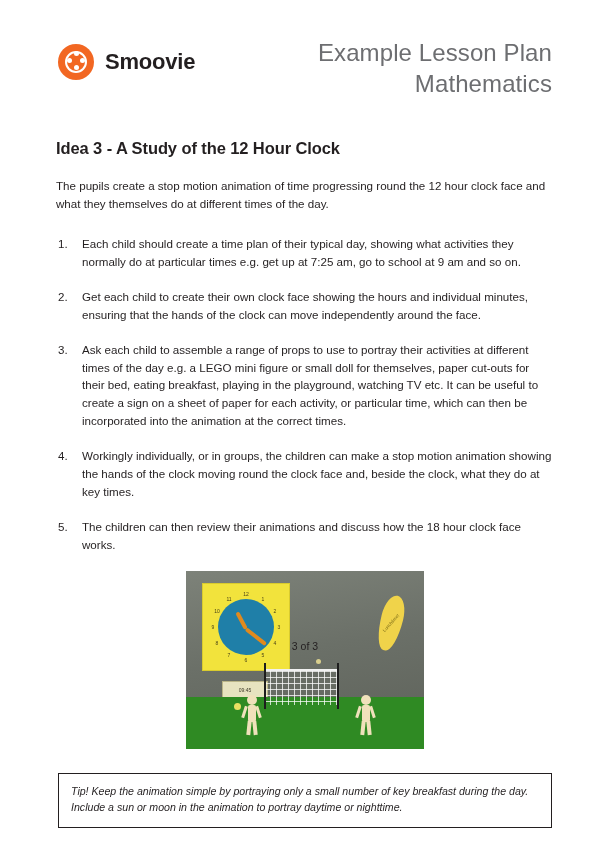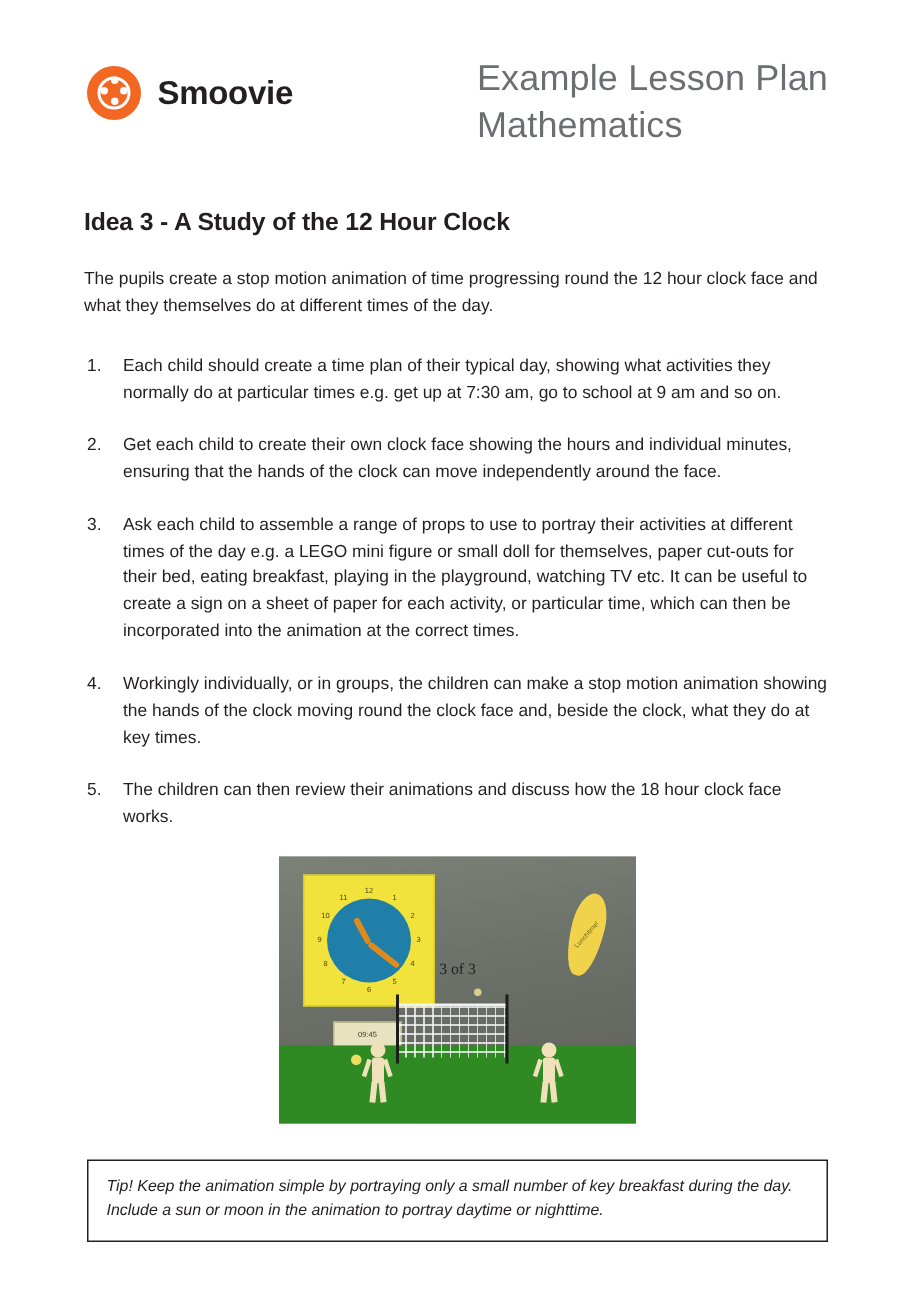--- a/index.html
+++ b/index.html
@@ -65,20 +65,21 @@
   .brand-logo .h2 { left: 22px; top: 14px; }
   .brand-logo .h3 { left: 15.5px; top: 21px; }
   .brand-logo .h4 { left: 9px; top: 14px; }
   .brand-name {
     font-size: 22px;
     font-weight: bold;
     letter-spacing: -0.2px;
     color: #231f20;
   }
   .doc-title {
+    text-align: right;
     font-size: 24px;
     font-weight: 300;
     color: #6d6e71;
     line-height: 1.28;
     letter-spacing: 0.1px;
   }
   .doc-title .line2 {
     display: block;
   }
 
@@ -340,21 +341,20 @@
 
   
   .footer {
     position: absolute;
     left: 0;
     bottom: 28px;
     width: 100%;
     text-align: center;
     font-size: 10.5px;
     color: #231f20;
-    font-family: Liberation Serif, serif;
   }
 </style>
 </head>
 <body>
 
 <div class="page">
 
   <div class="header">
     <div class="brand">
       <div class="brand-logo">
@@ -372,21 +372,21 @@
     </div>
   </div>
 
   <div class="content">
 
     <h1 class="section-title">Idea 3 - A Study of the 12 Hour Clock</h1>
 
     <p class="intro">The pupils create a stop motion animation of time progressing round the 12 hour clock face and what they themselves do at different times of the day.</p>
 
     <ol class="steps">
-      <li>Each child should create a time plan of their typical day, showing what activities they normally do at particular times e.g. get up at 7:30 am, go to school at 9 am and so on.</li>
+      <li>Each child should create a time plan of their typical day, showing what activities they normally do at particular times e.g. get up at 7:25 am, go to school at 9 am and so on.</li>
       <li>Get each child to create their own clock face showing the hours and individual minutes, ensuring that the hands of the clock can move independently around the face.</li>
       <li>Ask each child to assemble a range of props to use to portray their activities at different times of the day e.g. a LEGO mini figure or small doll for themselves, paper cut-outs for their bed, eating breakfast, playing in the playground, watching TV etc. It can be useful to create a sign on a sheet of paper for each activity, or particular time, which can then be incorporated into the animation at the correct times.</li>
       <li>Workingly individually, or in groups, the children can make a stop motion animation showing the hands of the clock moving round the clock face and, beside the clock, what they do at key times.</li>
       <li>The children can then review their animations and discuss how the 18 hour clock face works.</li>
     </ol>
 
     <div class="figure-wrap">
       <div class="photo">
         <div class="wall"></div>
 

